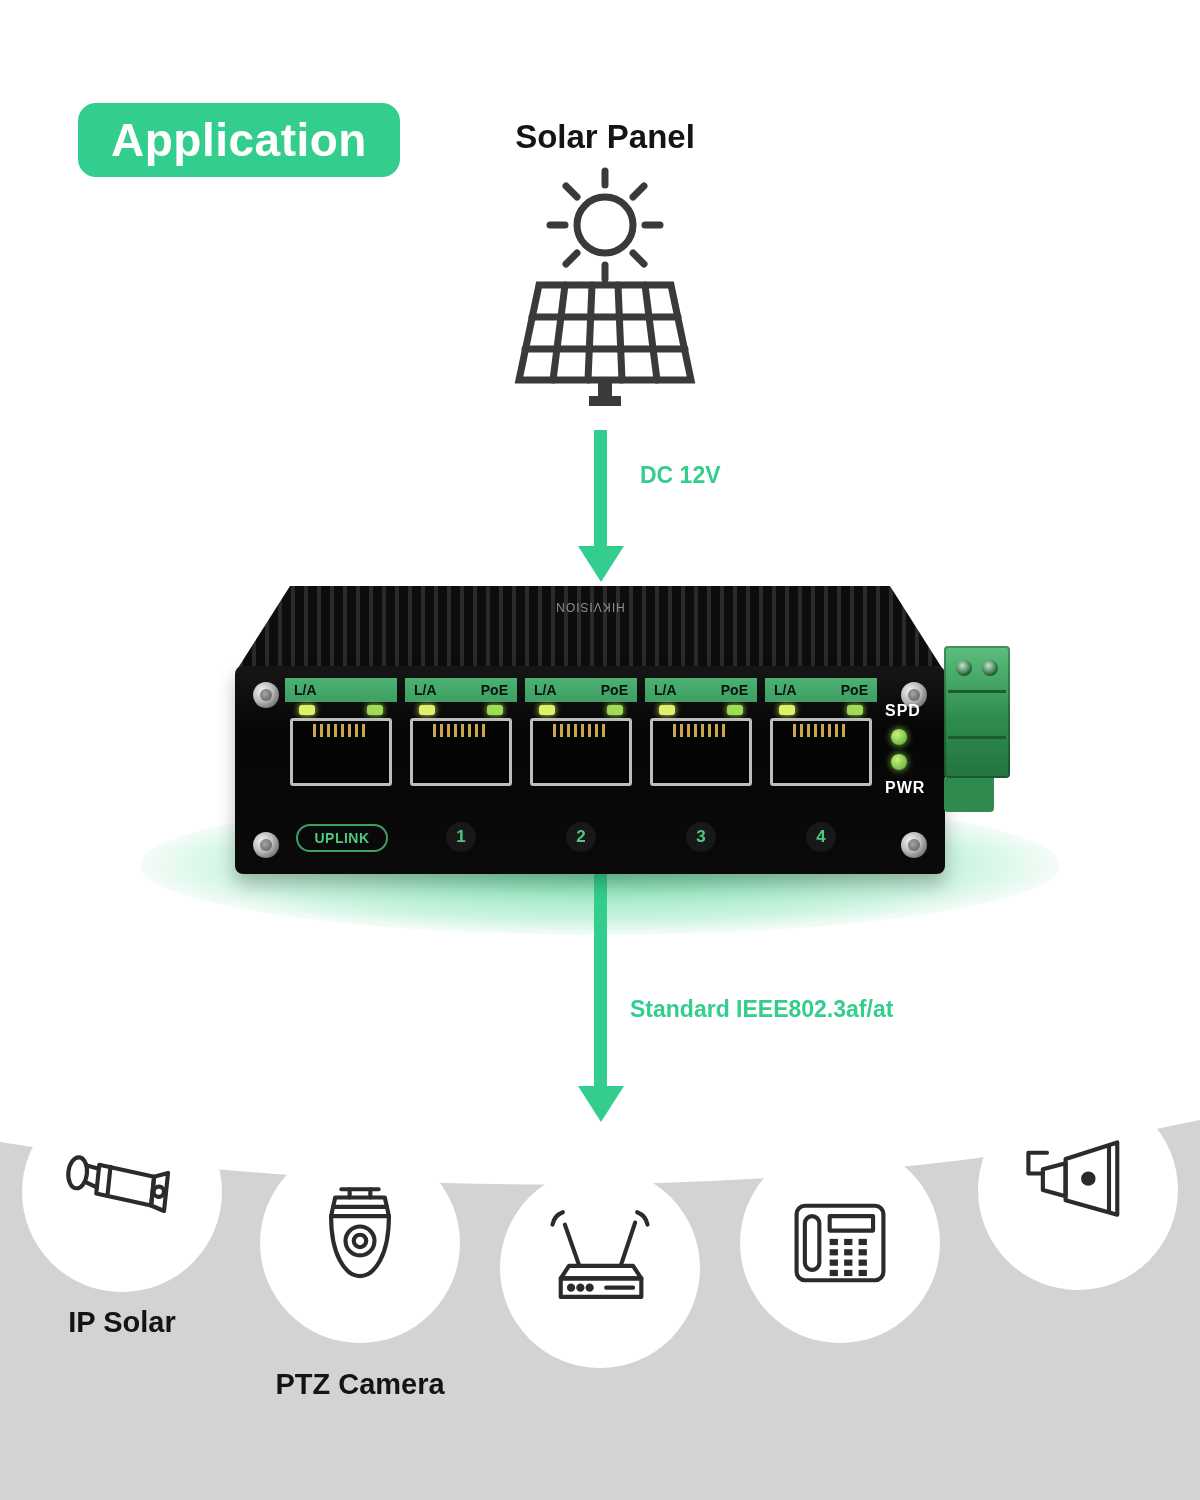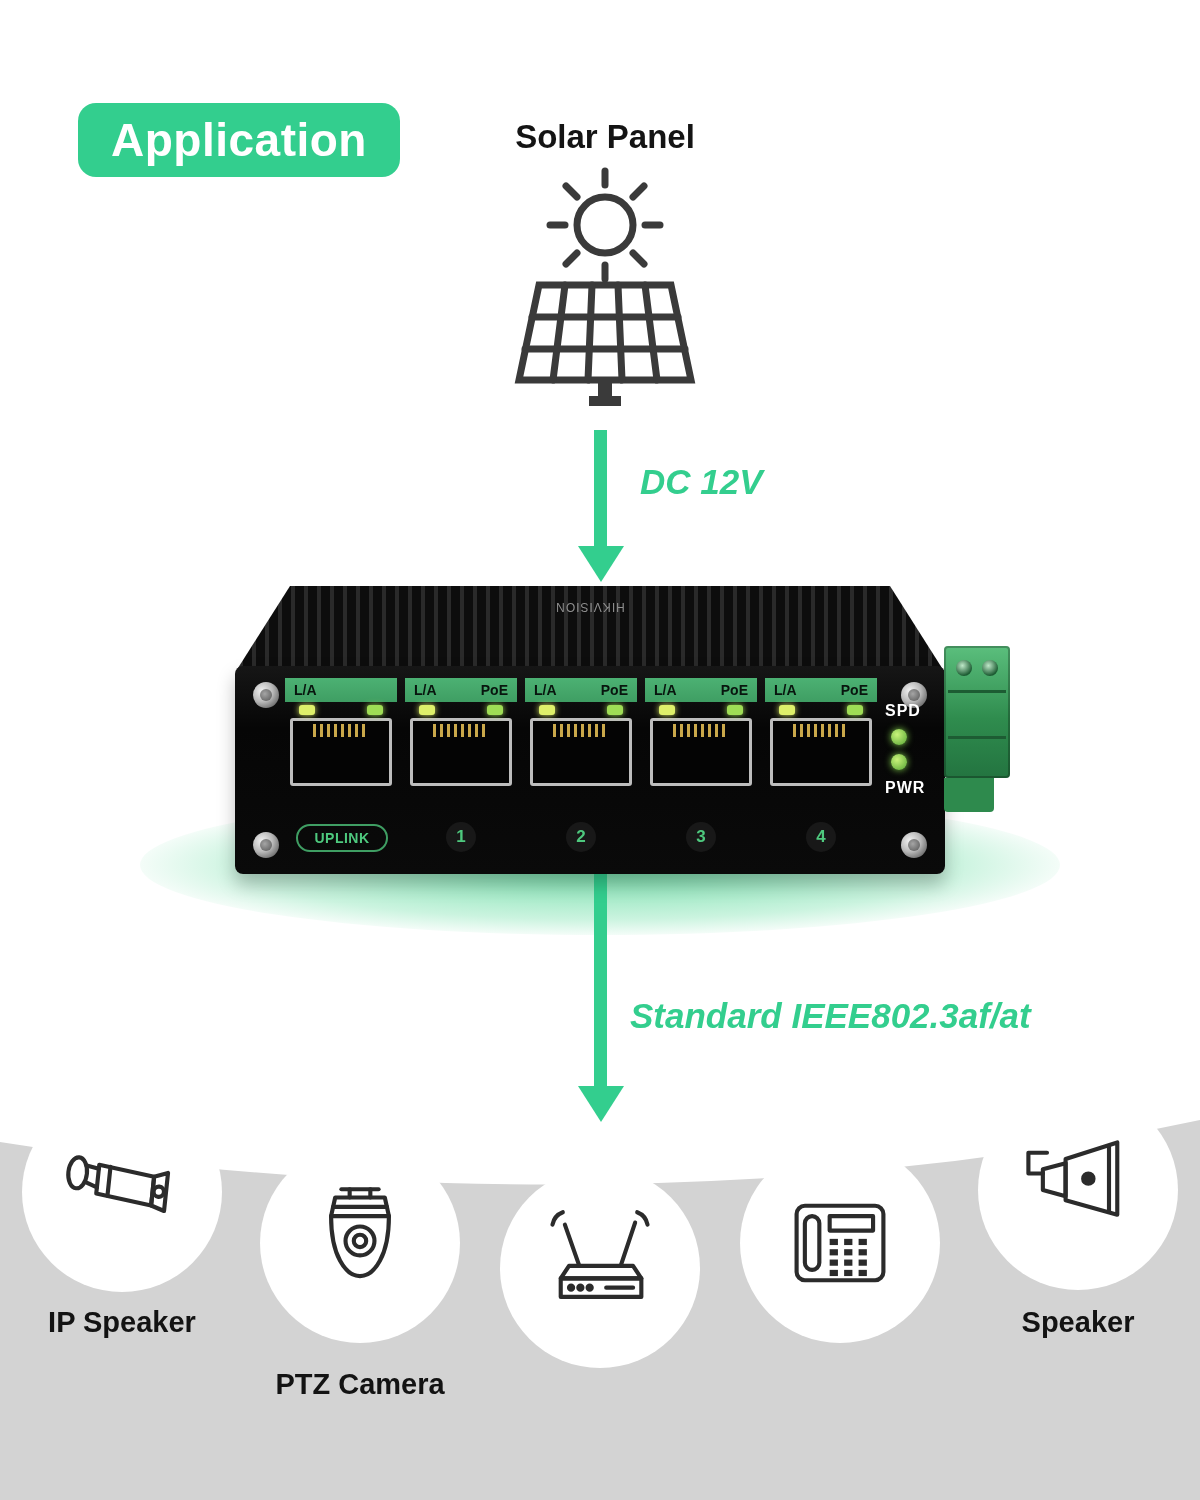--- a/index.html
+++ b/index.html
@@ -22,21 +22,21 @@
   
   .solar-label{
     position:absolute;left:430px;top:118px;width:350px;text-align:center;
     font-size:33px;font-weight:600;color:#141414;
   }
   .solar-icon{position:absolute;left:505px;top:165px;}
   
   .arrow-line{position:absolute;width:13px;background:var(--green);z-index:1;}
   .arrow-head{position:absolute;width:0;height:0;border-left:23px solid transparent;
     border-right:23px solid transparent;border-top:36px solid var(--green);z-index:1;}
-  .flow-label{position:absolute;font-size:35px;font-weight:600;color:var(--green);z-index:1;font-style:italic;}
+  .flow-label{position:absolute;font-size:23px;font-weight:600;color:var(--green);z-index:1;}
   
   .glow{
     position:absolute;left:140px;top:795px;width:920px;height:140px;border-radius:50%;
     background:radial-gradient(ellipse at center, rgba(96,218,158,.9) 0%, rgba(140,230,185,.45) 55%, rgba(160,235,195,0) 75%);
     z-index:0;
   }
   
   .device{position:absolute;left:230px;top:586px;width:790px;height:300px;z-index:2;}
   .dev-top{
     position:absolute;left:0;top:0;width:720px;height:82px;
@@ -266,21 +266,21 @@
         <ellipse cx="16" cy="46" rx="9" ry="15"></ellipse>
         <line x1="24" y1="38" x2="36" y2="40"></line>
         <line x1="24" y1="54" x2="36" y2="58"></line>
         <path d="M36,36 L90,42 L90,70 L36,64 Z"></path>
         <line x1="47" y1="37" x2="47" y2="65"></line>
         <path d="M90,42 L103,37 L103,74 L90,70 Z"></path>
         <circle cx="96" cy="56" r="5"></circle>
       </g>
     </svg>
   </div>
-  <div class="dev-label" style="left:2px;top:1306px">IP Speaker</div>
+  <div class="dev-label" style="left:2px;top:1306px">IP Solar</div>
 
   <div class="dev-circle" style="left:260px;top:1143px">
     <svg class="dev-icon line-art" viewBox="0 0 120 120">
       <line x1="42" y1="8" x2="78" y2="8"></line>
       <line x1="50" y1="8" x2="50" y2="16"></line>
       <line x1="70" y1="8" x2="70" y2="16"></line>
       <path d="M36,16 L84,16 L88,34 L32,34 Z"></path>
       <line x1="34" y1="25" x2="86" y2="25"></line>
       <path d="M32,34 C32,72 46,92 60,92 C74,92 88,72 88,34"></path>
       <circle cx="60" cy="58" r="14"></circle>
@@ -328,15 +328,14 @@
 
   <div class="dev-circle" style="left:978px;top:1090px">
     <svg class="dev-icon line-art" viewBox="0 0 120 120">
       <path d="M26,44 L12,44 L12,24 L30,24"></path>
       <path d="M26,40 L48,34 L48,66 L26,60 Z"></path>
       <path d="M48,30 L98,14 L98,84 L48,70 Z"></path>
       <line x1="90" y1="18" x2="90" y2="80"></line>
       <circle cx="70" cy="49" r="5" fill="#2b2b2b"></circle>
     </svg>
   </div>
-  <div class="dev-label" style="left:958px;top:1306px">Speaker</div>
 
 </div>
 
 </body></html>

